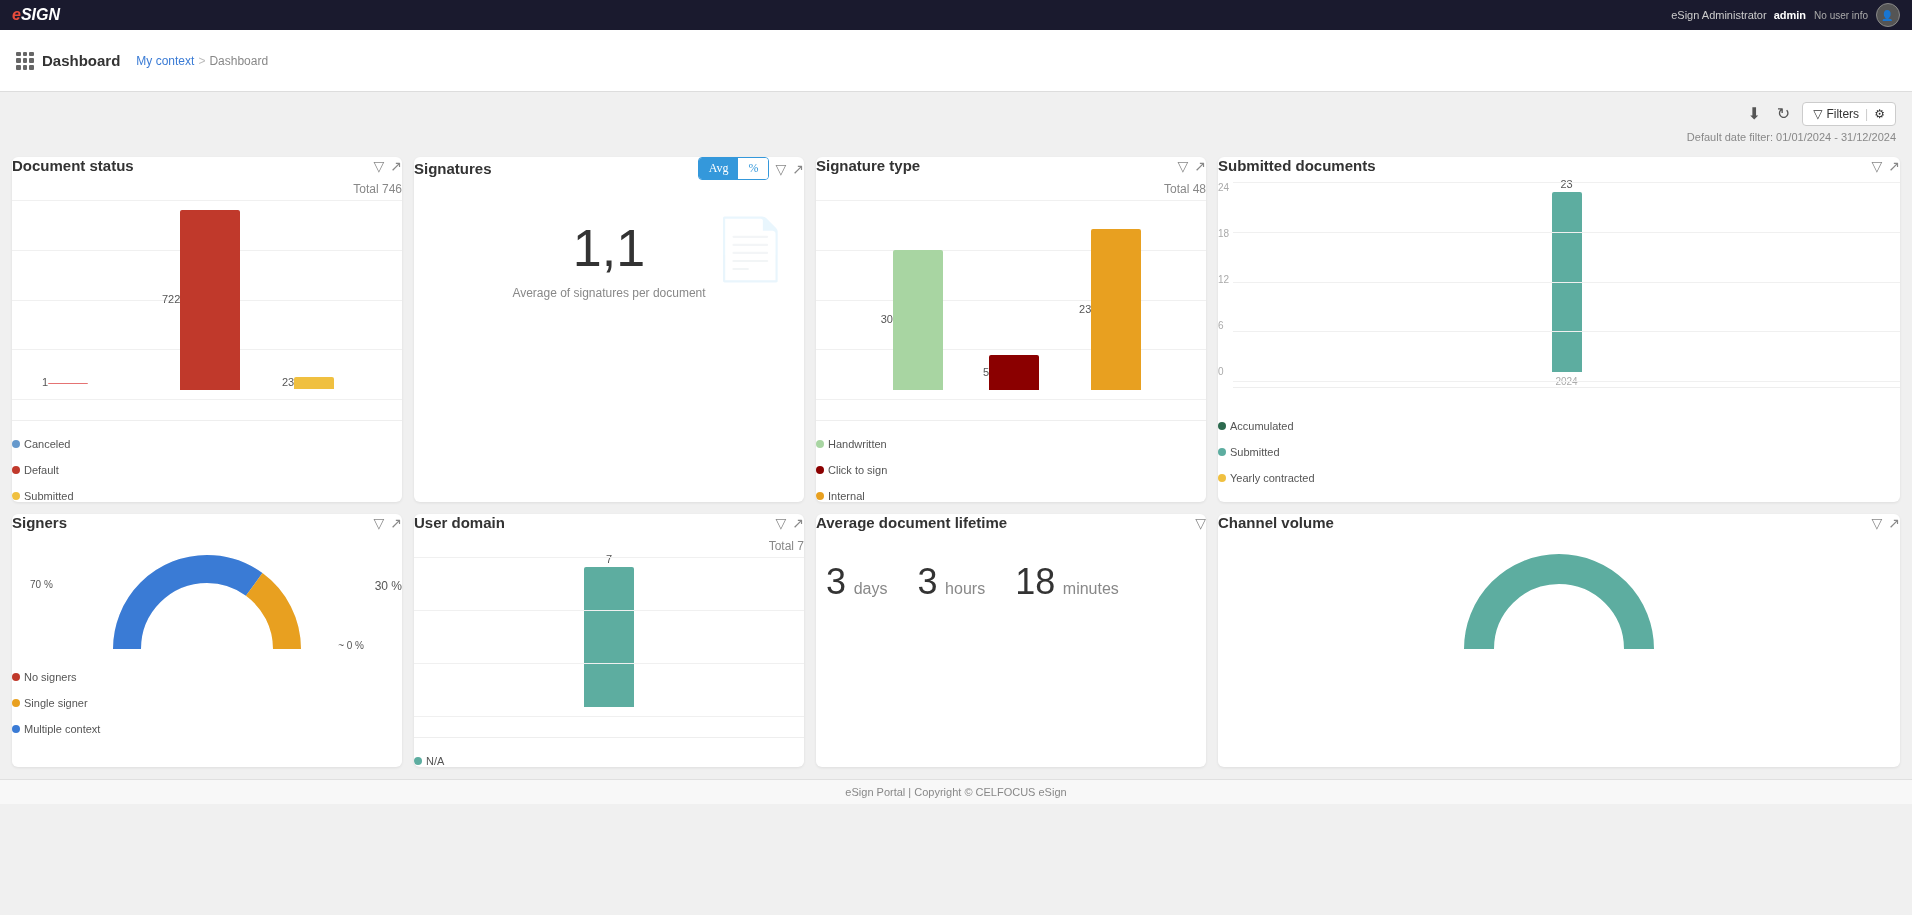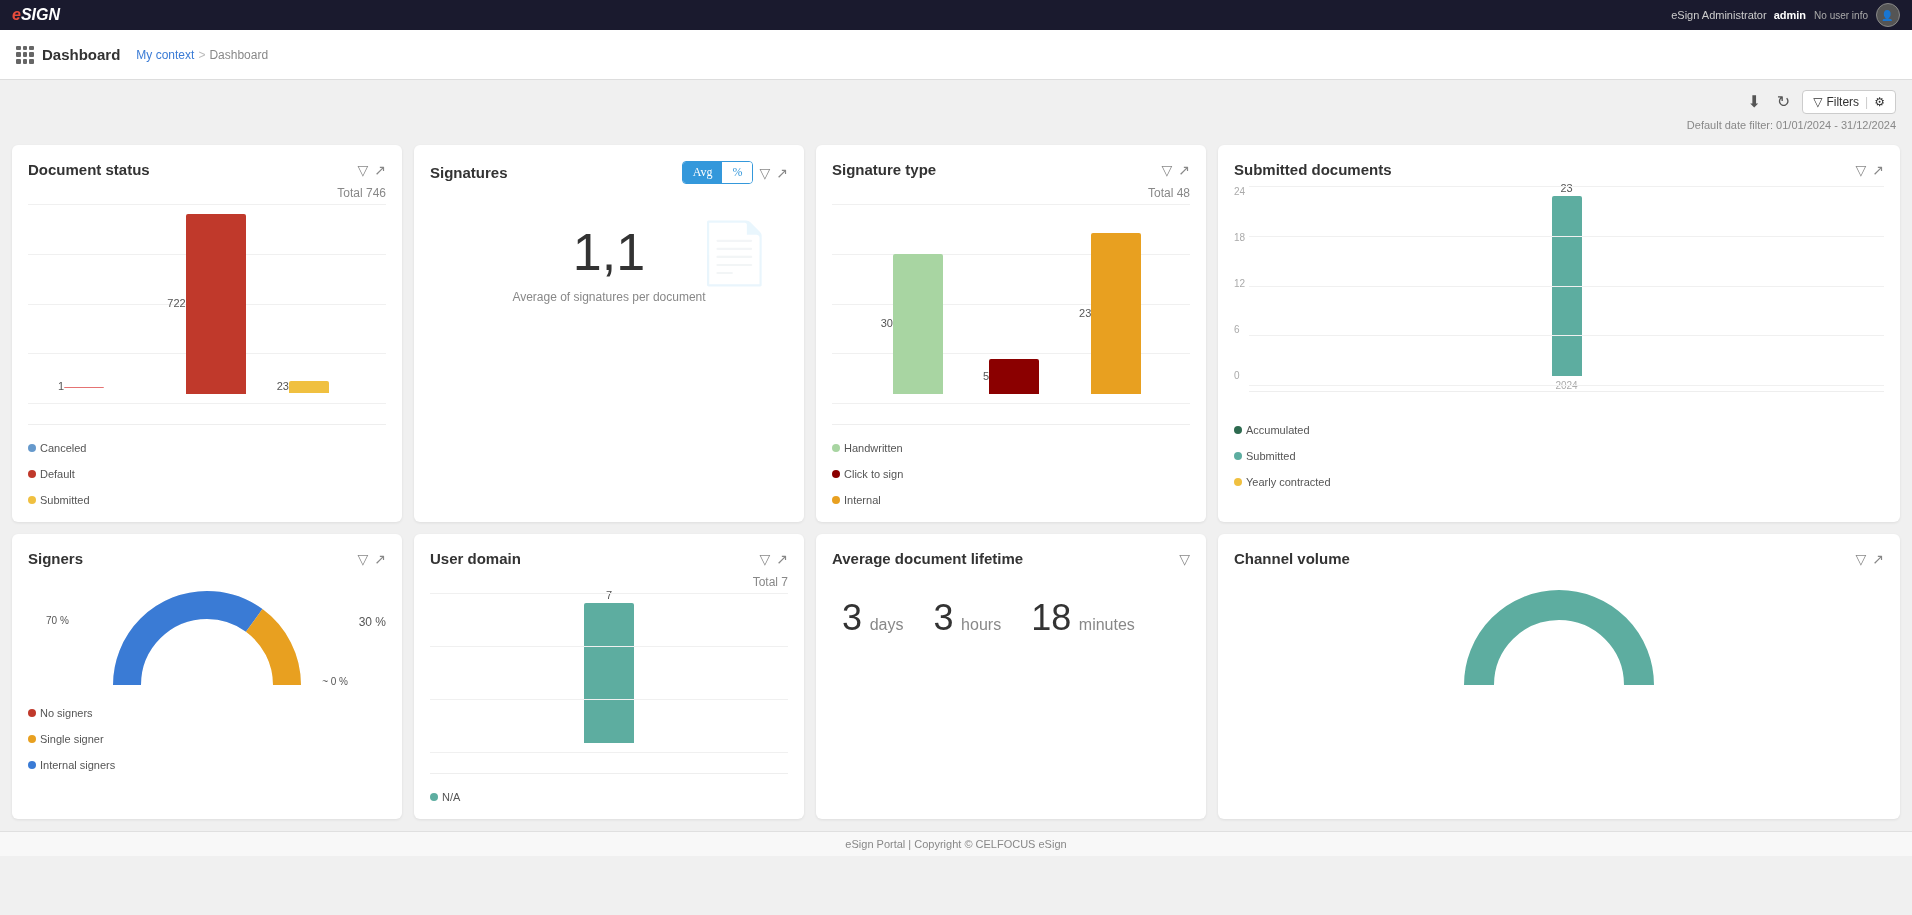--- a/index.html
+++ b/index.html
@@ -20,21 +20,21 @@
     .user-avatar {
       width: 24px; height: 24px; border-radius: 50%;
       background: #555; border: 1px solid #888;
       display: flex; align-items: center; justify-content: center;
       color: #fff; font-size: 10px;
     }
 
     
     .breadcrumb-bar {
       background: #fff;
-      height: 50px;
+      height: 62px;
       display: flex;
       align-items: center;
       padding: 0 16px;
       border-bottom: 1px solid #ddd;
       gap: 8px;
       text-align: center;
     }
     .grid-icon { display: grid; grid-template-columns: 1fr 1fr 1fr; gap: 2px; width: 18px; height: 18px; }
     .grid-icon span { background: #666; border-radius: 1px; }
     .breadcrumb-title { font-size: 15px; font-weight: 600; color: #333; margin-right: 8px; }
@@ -67,21 +67,20 @@
       grid-template-columns: 390px 390px 390px 1fr;
       grid-template-rows: auto auto;
       gap: 12px;
       padding: 8px 12px 12px;
     }
 
     
     .card {
       background: #fff;
       border-radius: 6px;
-      padding: 16px;
       box-shadow: 0 1px 3px rgba(0,0,0,0.08);
       position: relative;
       overflow: hidden;
     }
     .card-header {
       display: flex;
       align-items: center;
       justify-content: space-between;
       margin-bottom: 8px;
     }
@@ -407,21 +406,21 @@
       <div class="legend-item">
         <div class="legend-dot" style="background:#c0392b;"></div>
         <span>No signers</span>
       </div>
       <div class="legend-item">
         <div class="legend-dot" style="background:#e8a020;"></div>
         <span>Single signer</span>
       </div>
       <div class="legend-item">
         <div class="legend-dot" style="background:#3a7bd5;"></div>
-        <span>Internal signers</span>
+        <span>Multiple context</span>
       </div>
     </div>
   </div>
 
   <div class="card user-domain-card">
     <div class="card-header">
       <span class="card-title">User domain</span>
       <div class="card-actions">
         <button class="card-icon-btn">▽</button>
         <button class="card-icon-btn">↗</button>

